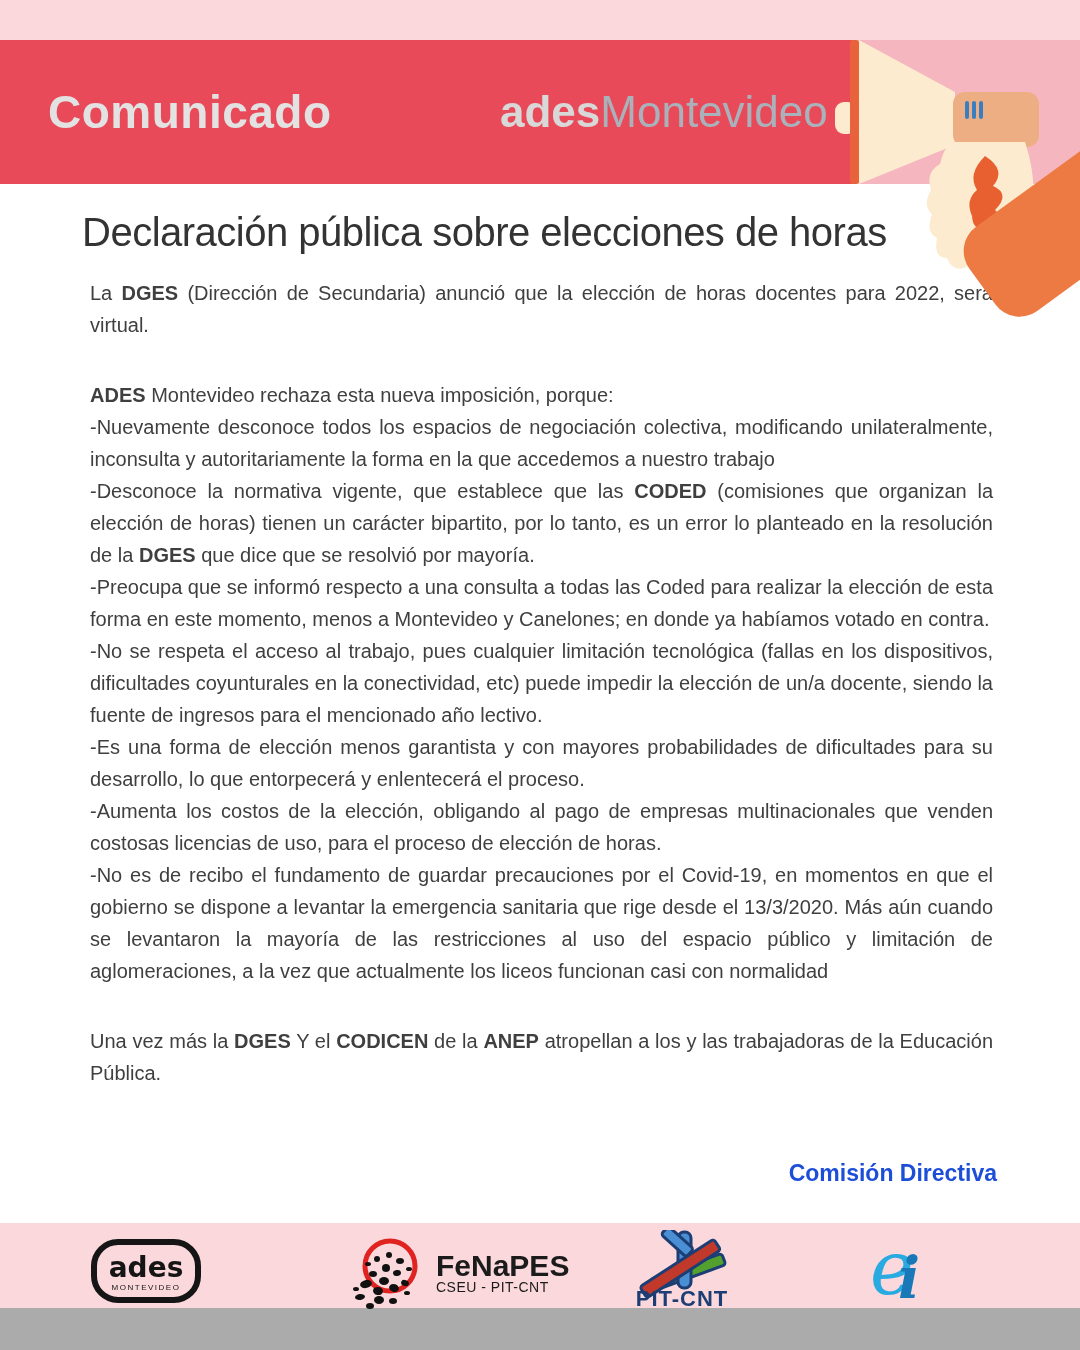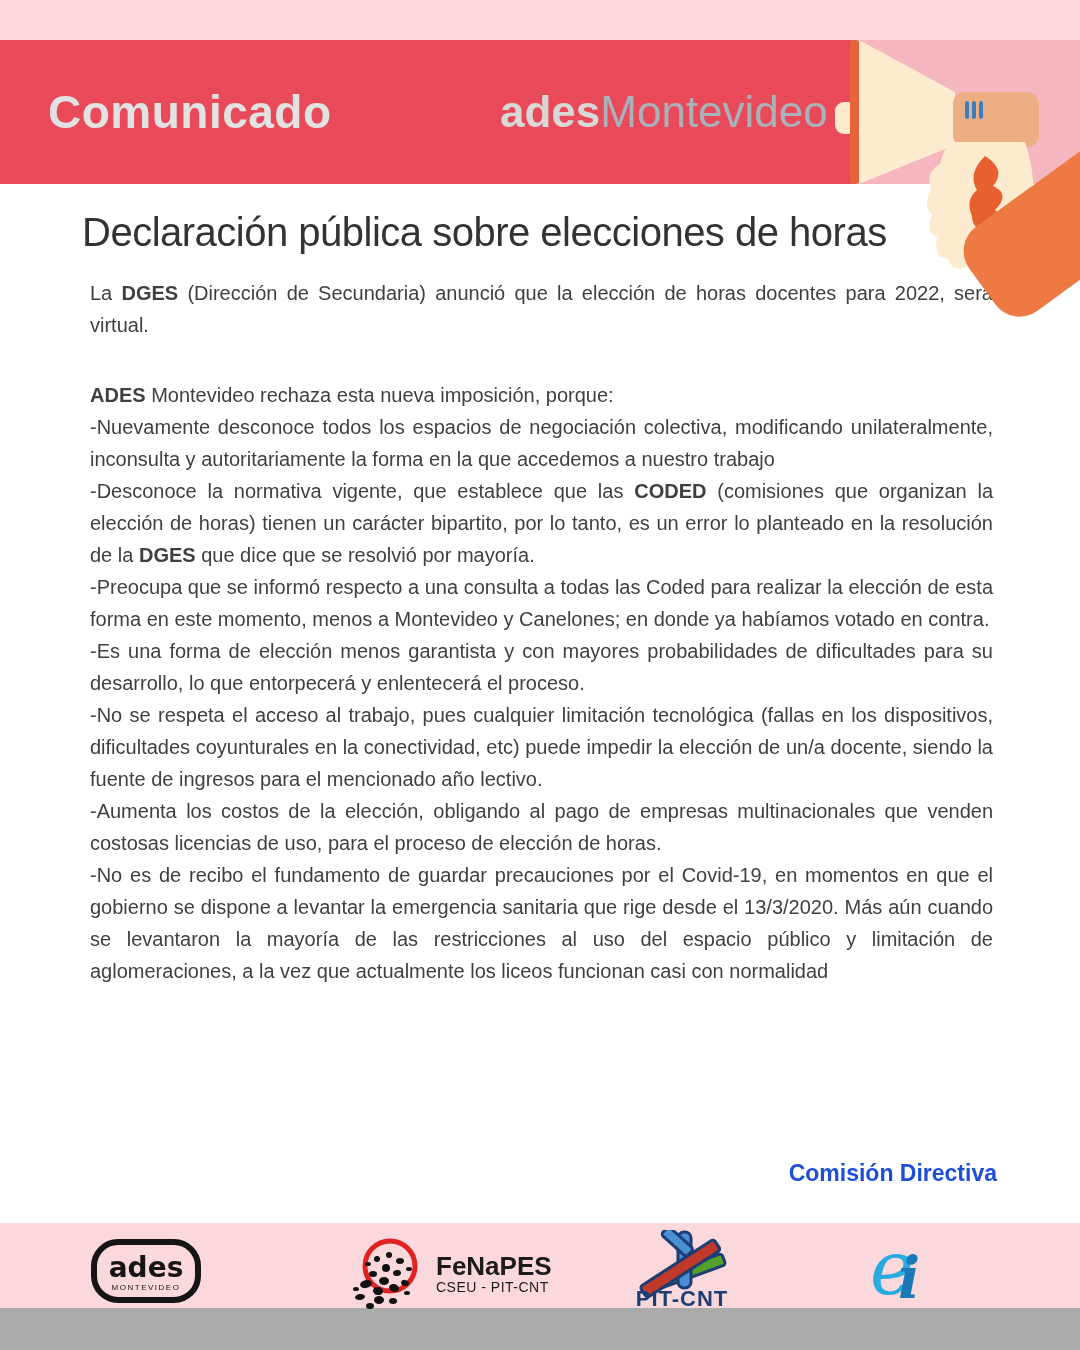--- a/index.html
+++ b/index.html
@@ -63,21 +63,21 @@
     background: #fbd8dc;
   }
   .footer-gray {
     position: absolute; left: 0; top: 1308px; width: 1080px; height: 42px;
     background: #ababab;
   }
   .logo { position: absolute; }
   .logo-ades    { left: 90px;  top: 1238px; }
   .logo-fenapes { left: 348px; top: 1234px; display: flex; align-items: center; }
   .fenapes-text { margin-left: 6px; }
-  .fenapes-title { font-size: 26px; font-weight: bold; color: #1b1b1b; line-height: 26px; }
+  .fenapes-title { font-size: 30px; font-weight: bold; color: #1b1b1b; line-height: 26px; }
   .fenapes-sub   { font-size: 14px; font-weight: normal; color: #1b1b1b; letter-spacing: 0.5px; }
   .logo-pitcnt  { left: 632px; top: 1230px; }
   .logo-ie      { left: 872px; top: 1234px; }
 </style>
 </head>
 <body>
 
 <div class="top-strip"></div>
 
 <div class="banner">
@@ -117,24 +117,25 @@
 </svg>
 
 <h1 class="doc-title">Declaración pública sobre elecciones de horas</h1>
 
 <div class="doc-body">
     <p><span>La </span><span class="b">DGES</span><span> (Dirección de Secundaria) anunció que la elección de horas docentes para 2022, será virtual.</span></p>
     <p class="gap"><span class="b">ADES</span><span> Montevideo rechaza esta nueva imposición, porque:</span></p>
     <p><span>-Nuevamente desconoce todos los espacios de negociación colectiva, modificando unilateralmente, inconsulta y autoritariamente la forma en la que accedemos a nuestro trabajo</span></p>
     <p><span>-Desconoce la normativa vigente, que establece que las </span><span class="b">CODED</span><span> (comisiones que organizan la elección de horas) tienen un carácter bipartito, por lo tanto, es un error lo planteado en la resolución de la </span><span class="b">DGES</span><span> que dice que se resolvió por mayoría.</span></p>
     <p><span>-Preocupa que se informó respecto a una consulta a todas las Coded para realizar la elección de esta forma en este momento, menos a Montevideo y Canelones; en donde ya habíamos votado en contra.</span></p>
+    <p><span>-No se respeta el acceso al trabajo, pues cualquier limitación tecnológica (fallas en los dispositivos, dificultades coyunturales en la conectividad, etc) puede impedir la elección de un/a docente, siendo la fuente de ingresos para el mencionado año lectivo.</span></p>
     <p><span>-Es una forma de elección menos garantista y con mayores probabilidades de dificultades para su desarrollo, lo que entorpecerá y enlentecerá el proceso.</span></p>
-    <p><span>-No se respeta el acceso al trabajo, pues cualquier limitación tecnológica (fallas en los dispositivos, dificultades coyunturales en la conectividad, etc) puede impedir la elección de un/a docente, siendo la fuente de ingresos para el mencionado año lectivo.</span></p>
     <p><span>-Aumenta los costos de la elección, obligando al pago de empresas multinacionales que venden costosas licencias de uso, para el proceso de elección de horas.</span></p>
     <p><span>-No es de recibo el fundamento de guardar precauciones por el Covid-19, en momentos en que el gobierno se dispone a levantar la emergencia sanitaria que rige desde el 13/3/2020. Más aún cuando se levantaron la mayoría de las restricciones al uso del espacio público y limitación de aglomeraciones, a la vez que actualmente los liceos funcionan casi con normalidad</span></p>
+    <p class="gap"><span>Una vez más la </span><span class="b">DGES</span><span> Y el </span><span class="b">CODICEN</span><span> de la </span><span class="b">ANEP</span><span> atropellan a los y las trabajadoras de la Educación Pública.</span></p>
   </div>
 
 <div class="signature">Comisión Directiva</div>
 
 <div class="footer-pink"></div>
 <div class="footer-gray"></div>
 
 <svg class="logo logo-ades" viewBox="0 0 112 66" width="112" height="66">
   <rect x="4" y="4" width="104" height="58" rx="24" fill="none" stroke="#151515" stroke-width="6"></rect>
   <text x="56" y="39" text-anchor="middle" font-family="DejaVu Sans, sans-serif" font-size="28" font-weight="bold" fill="#151515">ades</text>

